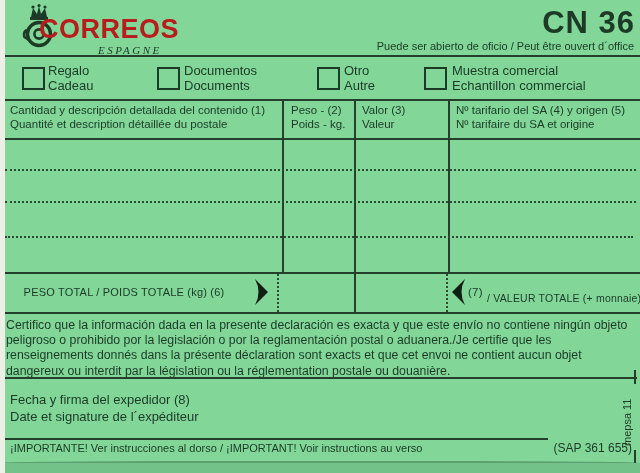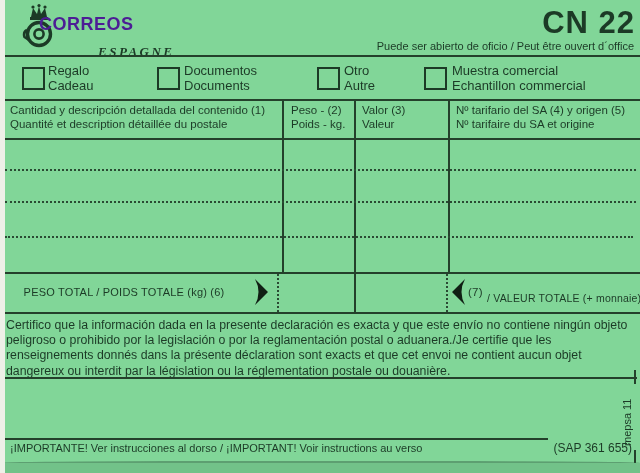--- a/index.html
+++ b/index.html
@@ -10,22 +10,22 @@
     color:#1c3a26;
   }
   .edge-left{position:absolute;left:0;top:0;width:5px;height:473px;background:#eef0e8;}
   .edge-bottom{position:absolute;left:0;top:463px;width:640px;height:10px;background:#72c289;}
   .edge-bottom-line{position:absolute;left:0;top:461px;width:640px;height:3px;background:#3f7252;opacity:.55;border-radius:50%/60%;}
   .abs{position:absolute;}
   .hline{position:absolute;height:2px;background:#24402b;}
   .vline{position:absolute;width:2px;background:#24402b;}
   .dothline{position:absolute;height:0;border-top:2px dotted #2a4a33;}
   .dotvline{position:absolute;width:0;border-left:2px dotted #2a4a33;}
-  .brand-word{font-weight:bold;font-size:18px;letter-spacing:.5px;color:#4c1d95;}
-  .brand-country{font-family:"Liberation Serif",serif;font-style:italic;font-weight:bold;font-size:13px;letter-spacing:2.5px;}
+  .brand-word{font-weight:bold;font-size:27px;letter-spacing:.5px;color:#b91c1c;}
+  .brand-country{font-family:"Liberation Serif",serif;font-style:italic;font-weight:normal;font-size:11px;letter-spacing:2.5px;}
   .doc-title{font-weight:bold;font-size:15px;white-space:nowrap;letter-spacing:-.2px;}
   .form-code{font-weight:bold;font-size:31px;letter-spacing:1px;}
   .subtitle{font-size:11px;white-space:nowrap;}
   .cb-box{position:absolute;width:19px;height:19px;border:2px solid #1c3a26;background:transparent;}
   .cb-label{position:absolute;font-size:13px;line-height:15px;white-space:nowrap;}
   .th{position:absolute;font-size:11.5px;line-height:14px;white-space:nowrap;}
   .totlabel{position:absolute;font-size:11px;letter-spacing:.2px;white-space:nowrap;}
   .cert{position:absolute;font-size:12.3px;line-height:15.2px;}
   .sig{position:absolute;font-size:13px;line-height:17px;}
   .footer-txt{position:absolute;font-size:11px;white-space:nowrap;}
@@ -47,21 +47,21 @@
       <circle cx="23" cy="4" r="1.6" fill="#1c3a26"></circle>
       <rect x="8" y="14" width="18" height="3" fill="#1c3a26"></rect>
       <circle cx="17" cy="31" r="11.5" fill="none" stroke="#1c3a26" stroke-width="3.4"></circle>
       <circle cx="17" cy="31" r="4.6" fill="none" stroke="#1c3a26" stroke-width="2.6"></circle>
       <path d="M5 27 Q1 29 2.5 34 L7 37" fill="none" stroke="#1c3a26" stroke-width="2.6"></path>
     </svg>
   </div>
   <div class="abs brand-word" style="left:39px;top:14px;">CORREOS</div>
   <div class="abs brand-country" style="left:98px;top:44px;">ESPAGNE</div>
 
-  <div class="abs form-code" style="right:5px;top:5px;">CN 22</div>
+  <div class="abs form-code" style="right:5px;top:5px;">CN 36</div>
   <div class="abs subtitle" style="right:6px;top:40px;">Puede ser abierto de oficio / Peut être ouvert d´office</div>
 
   <div class="hline" style="left:5px;top:55px;width:635px;"></div>
 
   <div>
     <span class="cb-box" style="left:22px;top:67px;"></span>
     <div class="cb-label" style="left:48px;top:63px;">
       <div>Regalo</div>
       <div>Cadeau</div>
     </div>
@@ -132,20 +132,24 @@
   </div>
   <div class="totlabel" style="left:468px;top:286px;font-size:11.5px;">(7)</div>
   <div class="totlabel" style="left:487px;top:292px;font-size:10.5px;">/ VALEUR TOTALE  (+ monnaie)</div>
 
   <div class="hline" style="left:0px;top:312px;width:640px;"></div>
 
   <div class="cert" style="left:6px;top:318px;width:631px;">Certifico que la información dada en la presente declaración es exacta y que este envío no contiene ningún objeto peligroso o prohibido por la legislación o por la reglamentación postal o aduanera./Je certifie que les renseignements donnés dans la présente déclaration sont exacts et que cet envoi ne contient aucun objet dangereux ou interdit par la législation ou la réglementation postale ou douanière.</div>
 
   <div class="hline" style="left:5px;top:377px;width:632px;"></div>
 
+  <div class="sig" style="left:10px;top:391px;">
+    <div>Fecha y firma del expedidor (8)</div>
+    <div>Date et signature de l´expéditeur</div>
+  </div>
   <div class="abs" style="left:10px;top:391px;width:590px;height:46px;"></div>
 
   <div class="tick" style="left:634px;top:370px;height:14px;"></div>
   <div class="mepsa" style="left:597px;top:410px;width:60px;">mepsa 11</div>
   <div class="tick" style="left:634px;top:450px;height:16px;"></div>
 
   <div class="hline" style="left:0px;top:438px;width:548px;"></div>
   <div class="footer-txt" style="left:10px;top:442px;">¡IMPORTANTE! Ver instrucciones al dorso /  ¡IMPORTANT! Voir instructions au verso</div>
   <div class="sap" style="right:8px;top:441px;">(SAP 361 655)</div>
 

